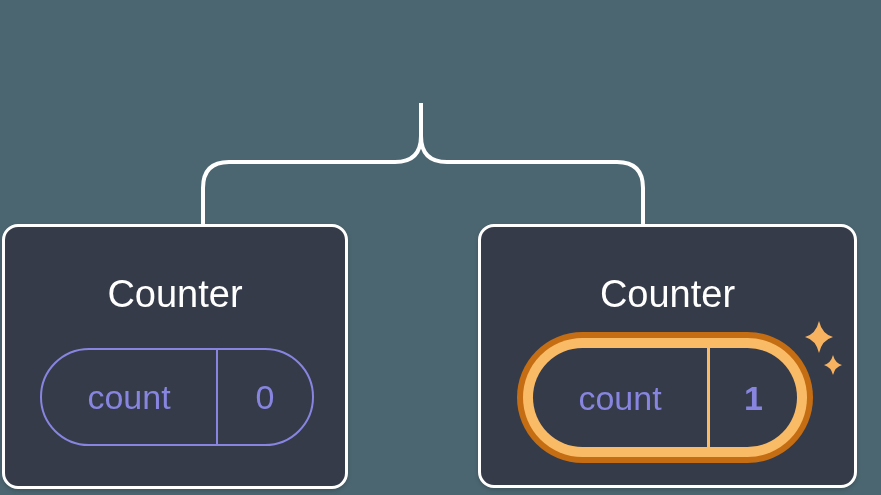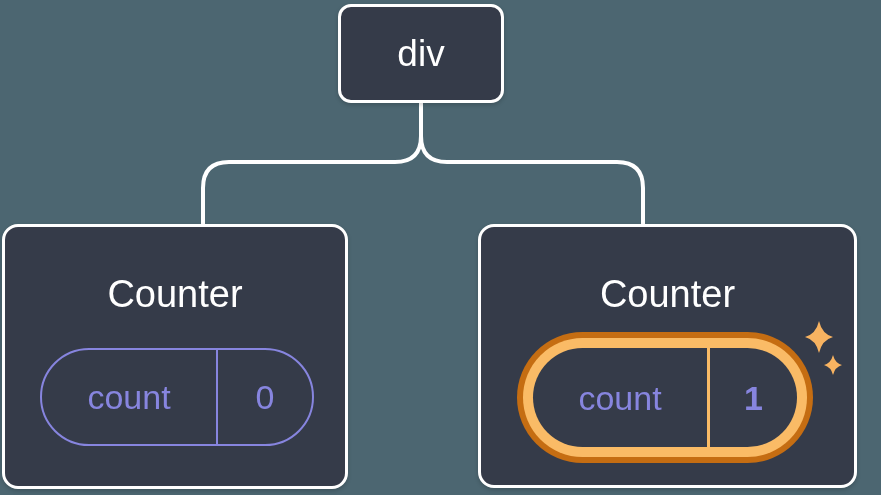--- a/index.html
+++ b/index.html
@@ -137,23 +137,20 @@
 </head>
 <body>
 
 <div class="stage">
 
   <svg class="connectors" width="881" height="495" viewBox="0 0 881 495" fill="none">
     <path d="M421 103 L421 136 Q421 162 395 162 L229 162 Q203 162 203 188 L203 225" stroke="#ffffff" stroke-width="4"></path>
     <path d="M421 103 L421 136 Q421 162 447 162 L617 162 Q643 162 643 188 L643 225" stroke="#ffffff" stroke-width="4"></path>
   </svg>
 
-  <div class="node node-root">
-    <span class="root-label">div</span>
-  </div>
 
   <div class="node node-counter counter-left">
     <div class="counter-title">Counter</div>
     <div class="pill pill-plain">
       <div class="cell cell-key">count</div>
       <div class="cell cell-value">0</div>
     </div>
   </div>
 
   <div class="node node-counter counter-right">

